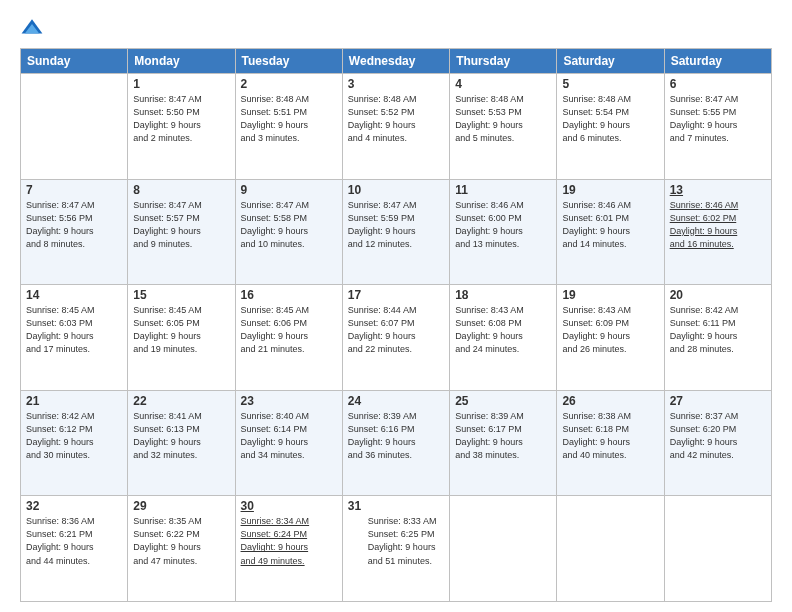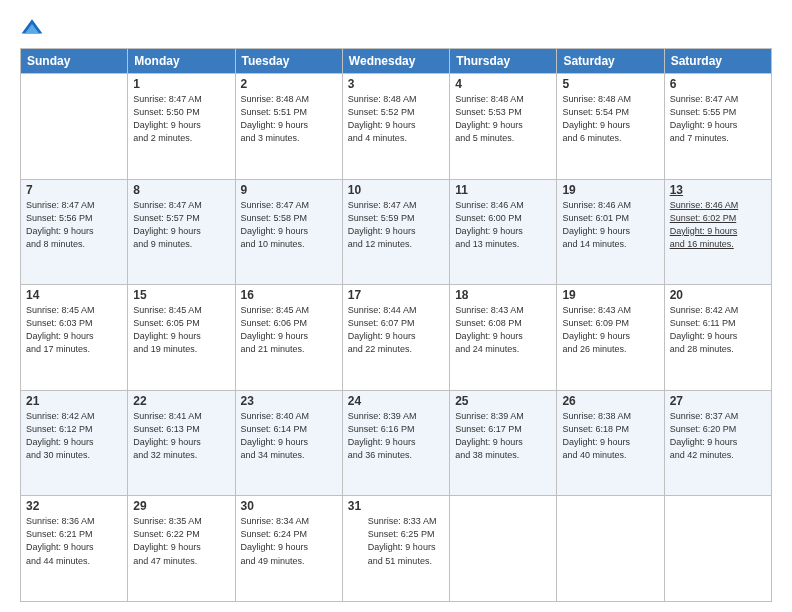--- a/index.html
+++ b/index.html
@@ -334,21 +334,21 @@
 Daylight: 9 hours
 and 44 minutes.</div>
           </td>
           <td style="background: rgb(255, 255, 255);">
             <span class="day-num">29</span>
             <div class="day-info" style="white-space: pre-line;">Sunrise: 8:35 AM
 Sunset: 6:22 PM
 Daylight: 9 hours
 and 47 minutes.</div>
           </td>
-          <td style="background: rgb(255, 255, 255);">
+          <td style="background: rgb(255, 255, 255); text-decoration: underline;">
             <span class="day-num">30</span>
             <div class="day-info" style="white-space: pre-line;">Sunrise: 8:34 AM
 Sunset: 6:24 PM
 Daylight: 9 hours
 and 49 minutes.</div>
           </td>
           <td style="background: rgb(255, 255, 255);">
             <span class="day-num">31</span>
             <div class="day-info" style="white-space: pre-line; margin-left: 20px;">Sunrise: 8:33 AM
 Sunset: 6:25 PM

